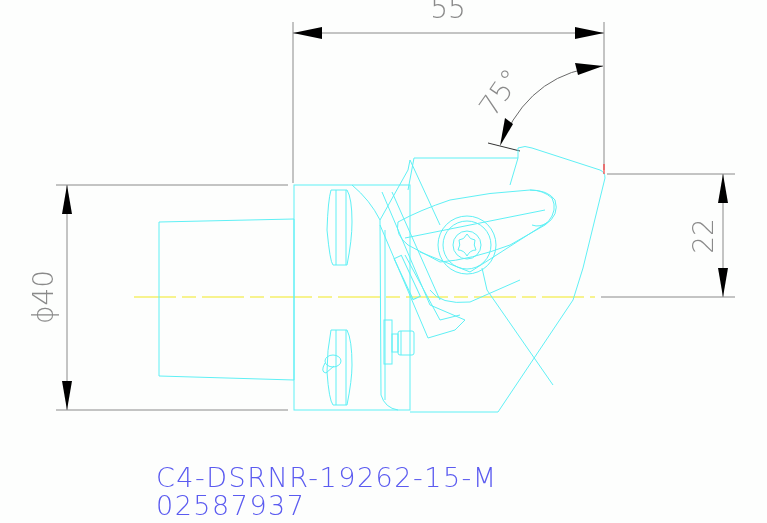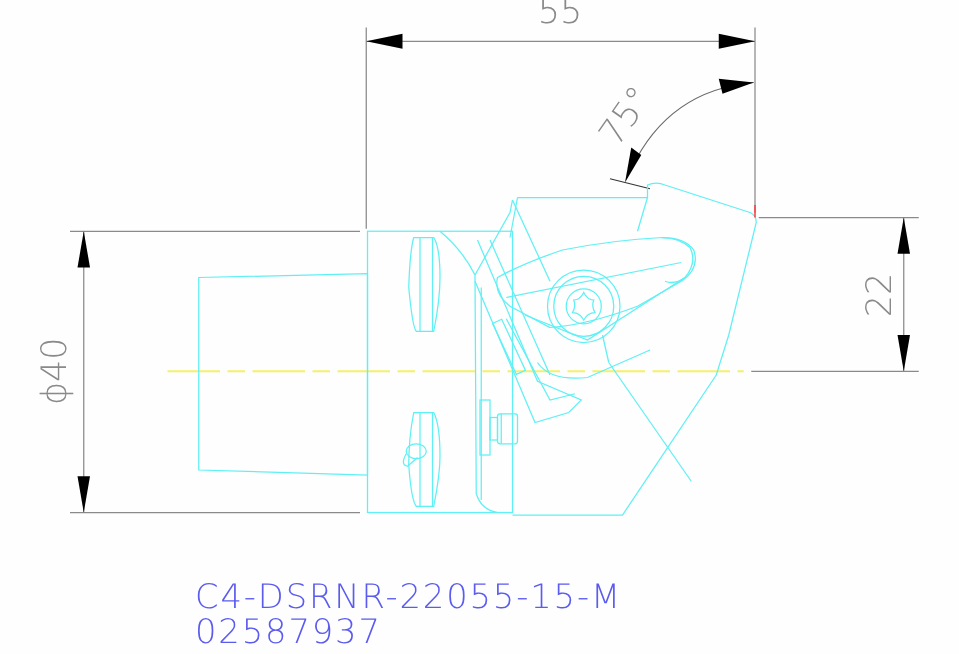--- a/index.html
+++ b/index.html
@@ -124,14 +124,14 @@
 
     <rect x="384" y="320" width="8" height="44"></rect>
     <rect x="392" y="334" width="6" height="18"></rect>
     <rect x="398" y="331" width="16" height="24" rx="2"></rect>
     <line x1="401" y1="331" x2="401" y2="355"></line>
 
   </g>
   <line x1="604" y1="164" x2="604" y2="174" stroke="#ff3a3a" stroke-width="1.2"></line>
 </svg>
 
-<div class="caption l1">C4-DSRNR-22055-15-M</div>
+<div class="caption l1">C4-DSRNR-19262-15-M</div>
 <div class="caption l2">02587937</div>
 
 </body></html>

